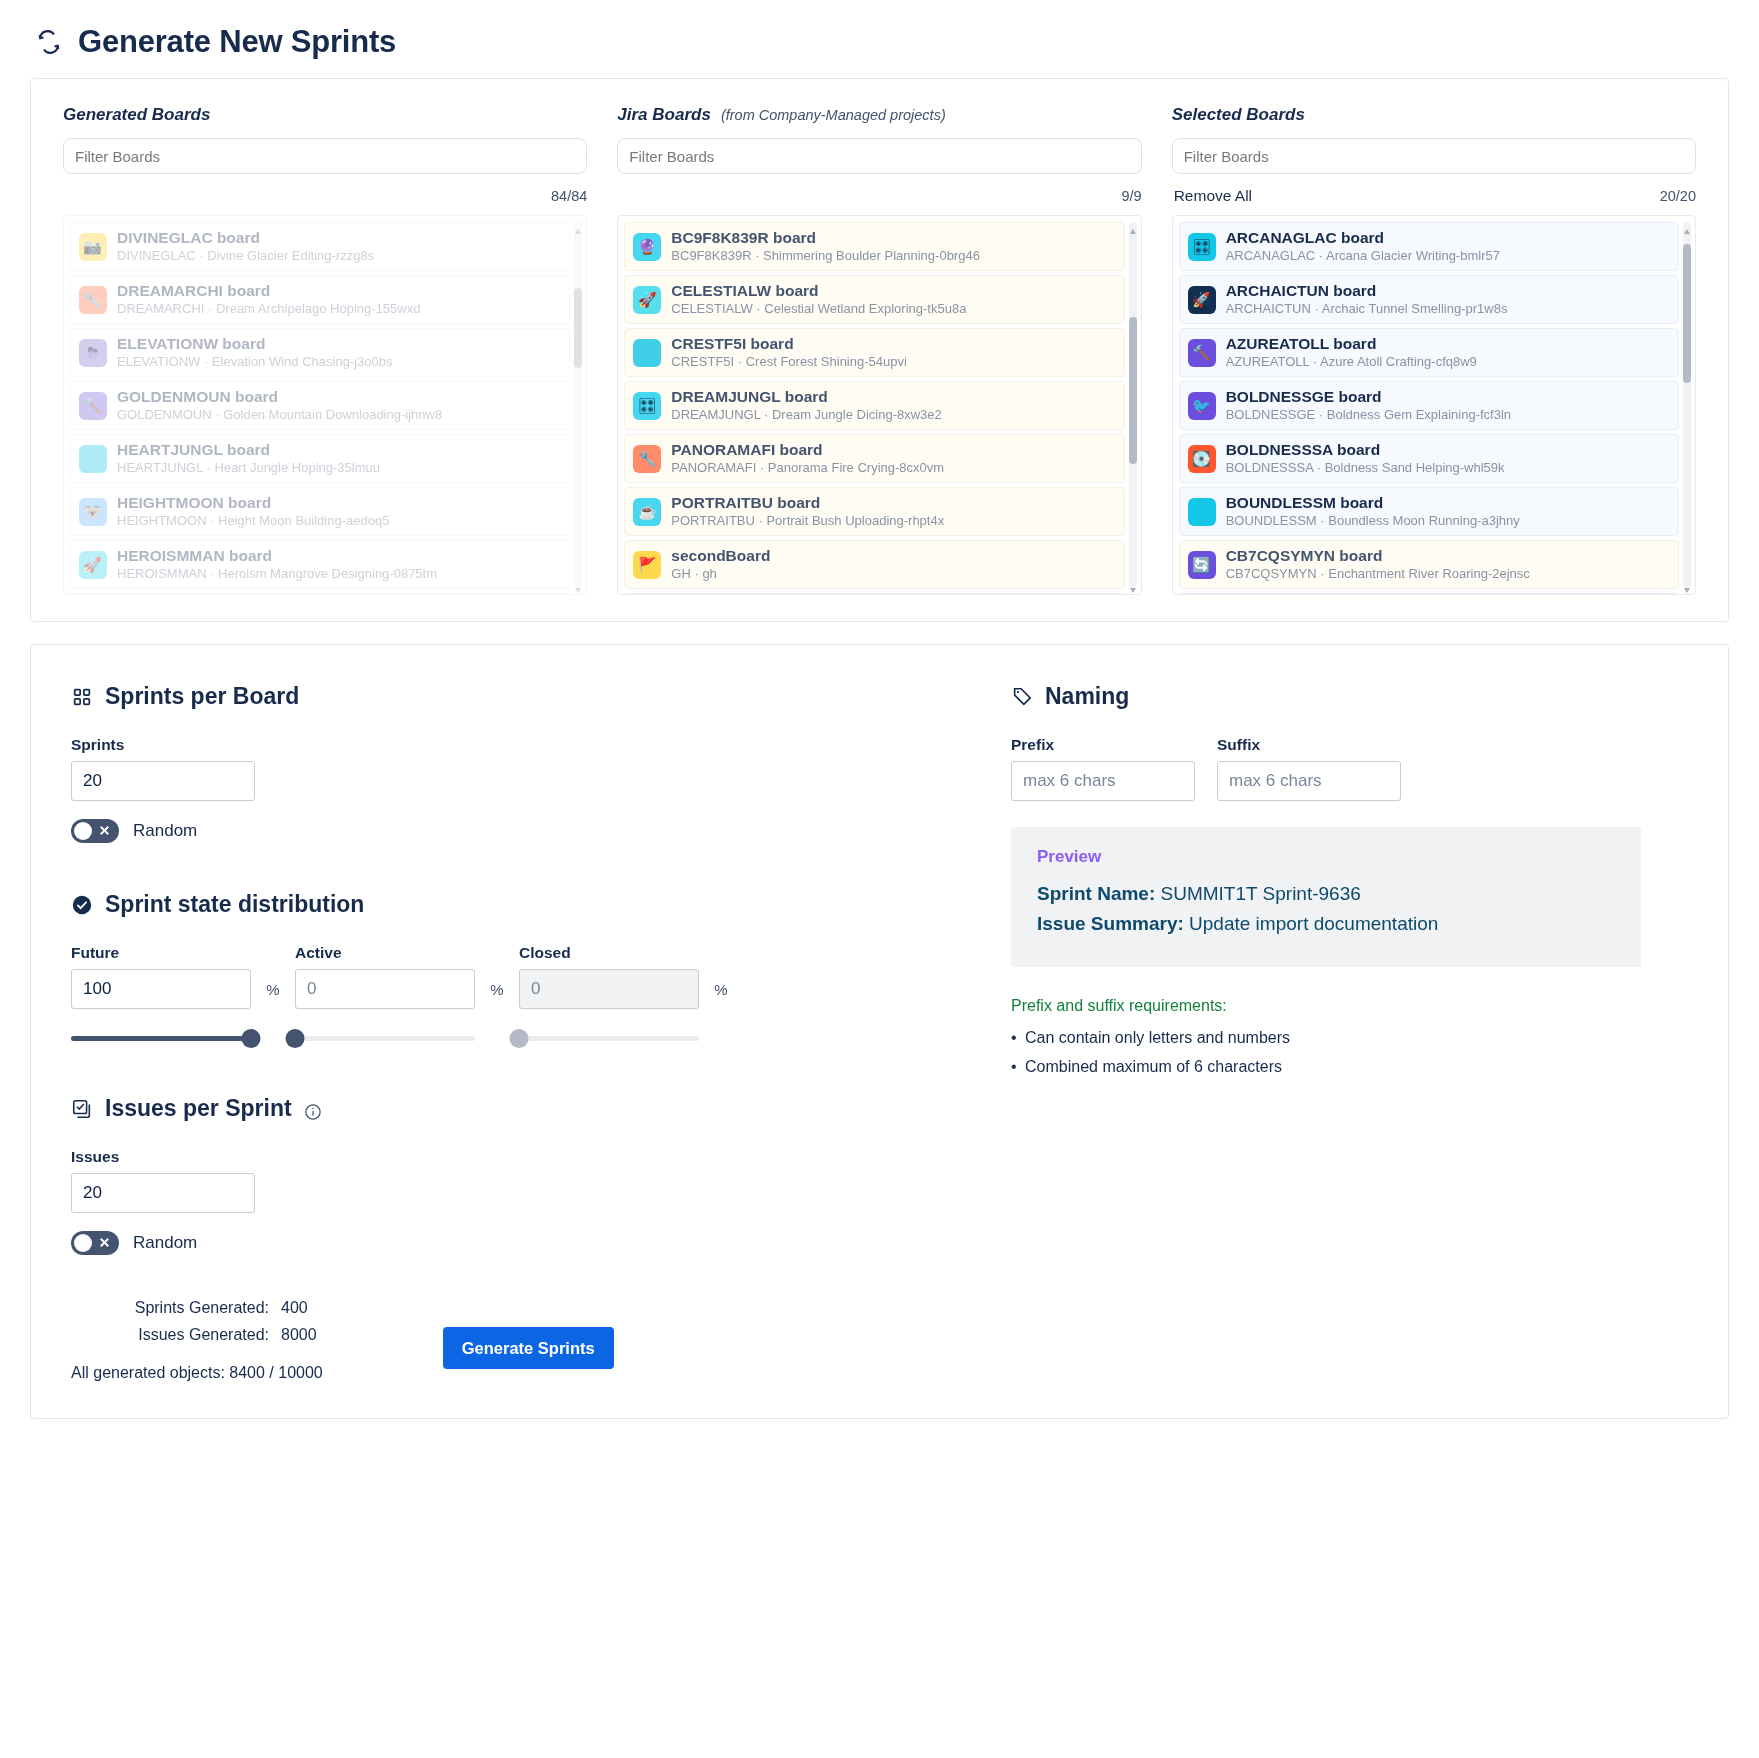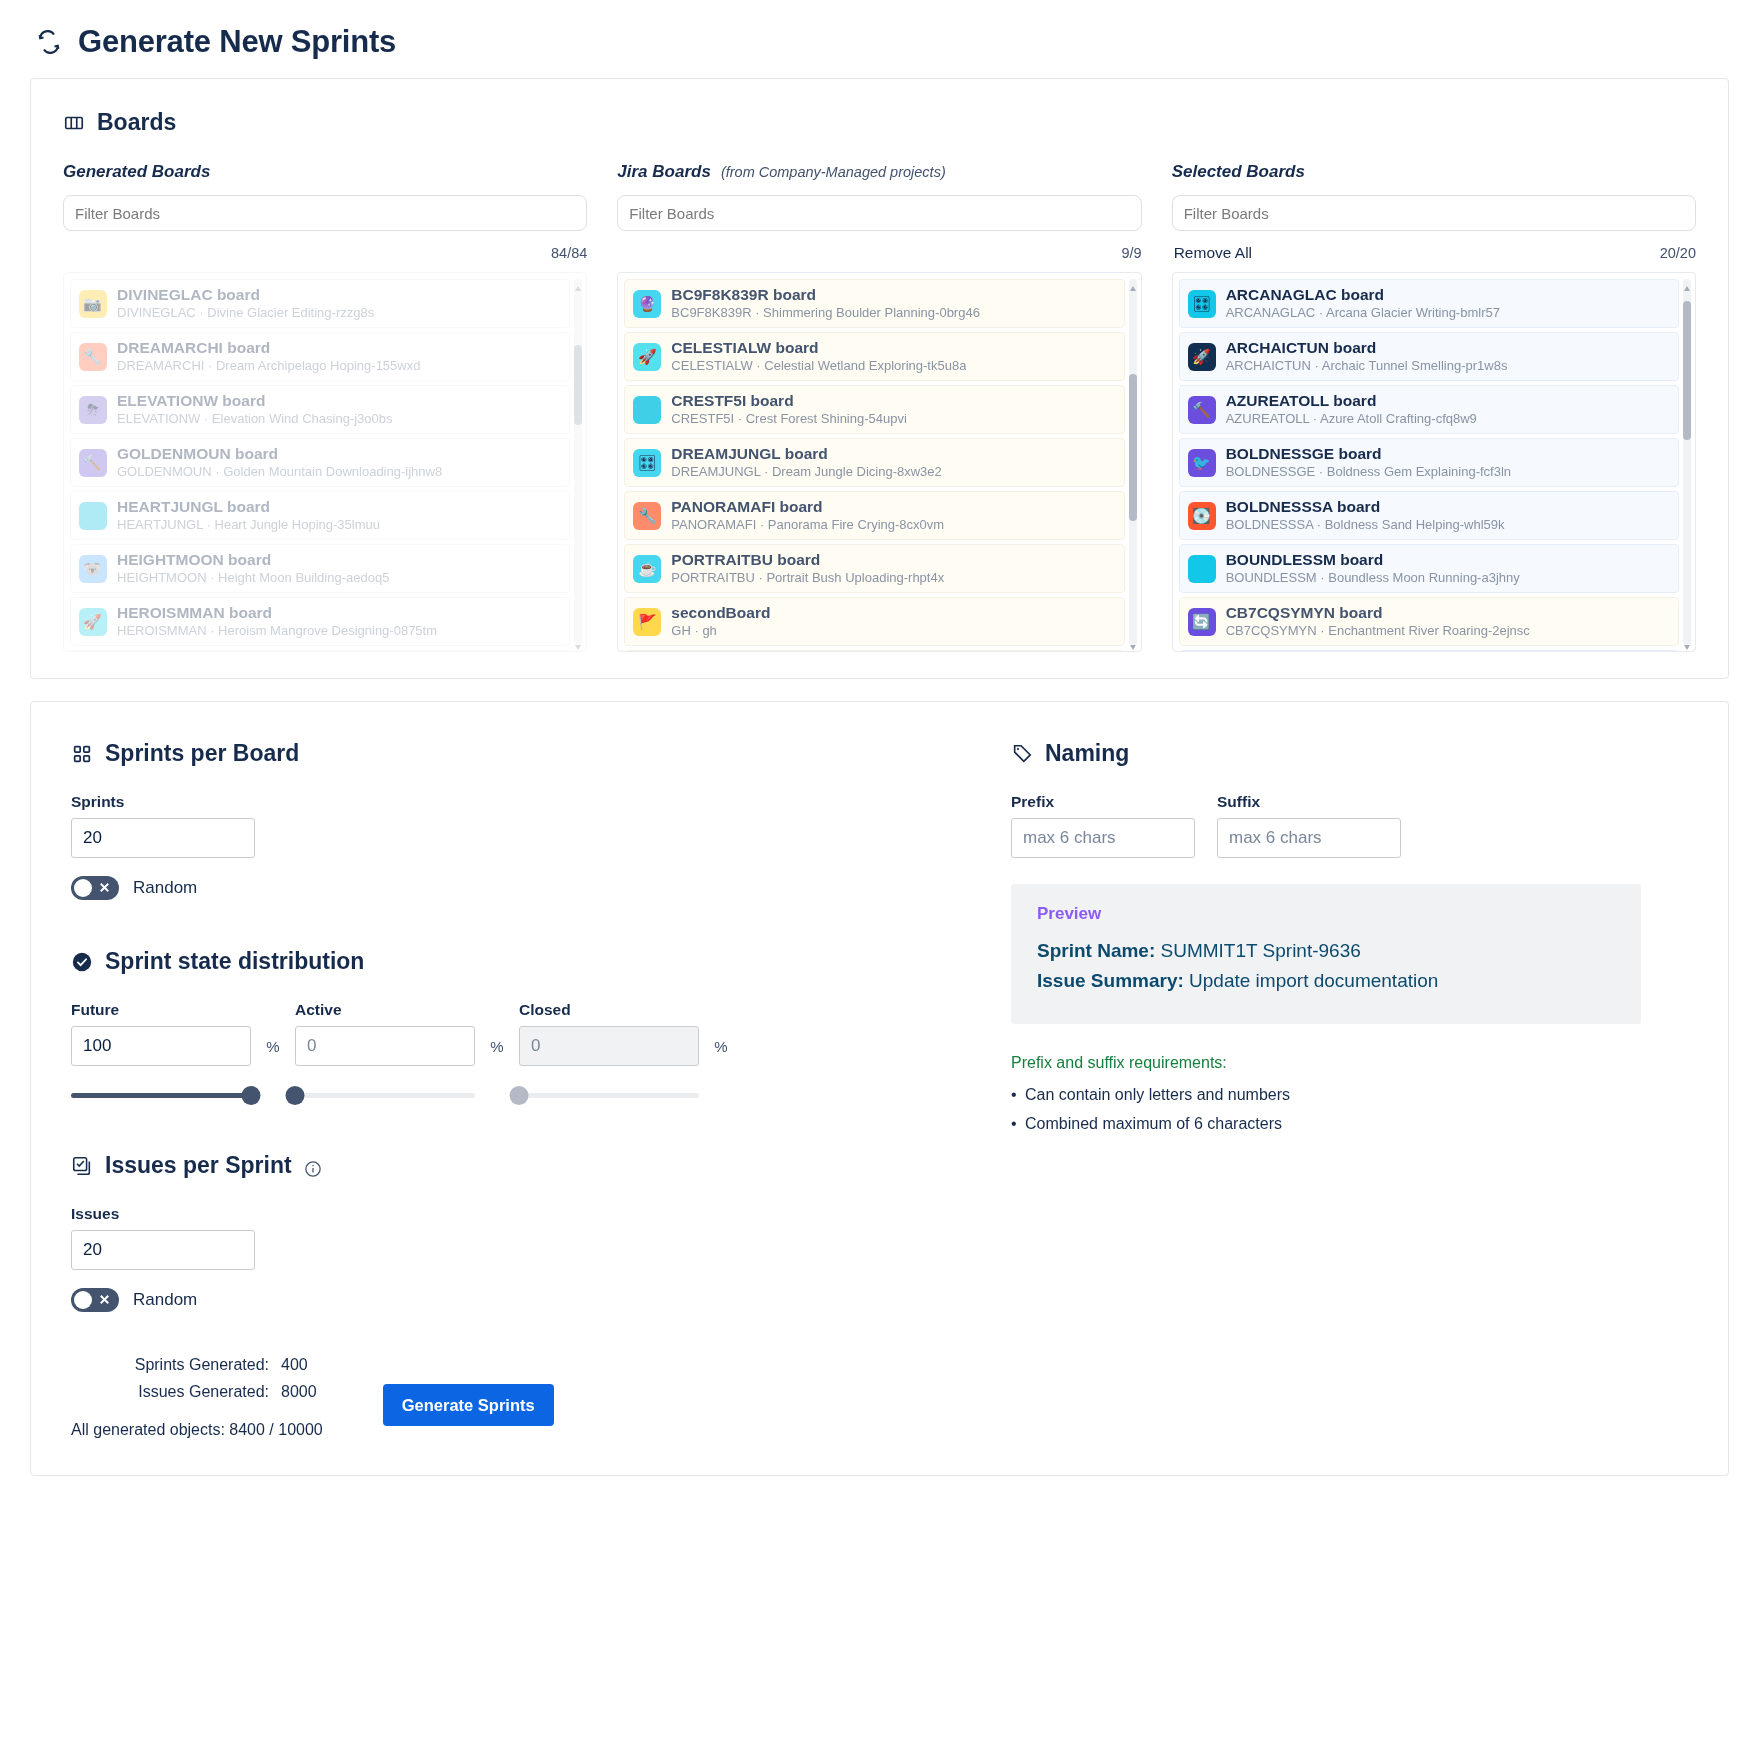--- a/index.html
+++ b/index.html
@@ -266,21 +266,21 @@
     border: none;
     border-radius: 4px;
     font-size: 16.5px;
     font-weight: bold;
     padding: 0 19px;
     height: 42px;
     cursor: pointer;
     font-family: "Liberation Sans", sans-serif;
   }
 
-  .summary-and-btn { display: flex; align-items: flex-start; gap: 60px; margin-top: 42px;}
+  .summary-and-btn { display: flex; align-items: flex-start; gap: 120px; margin-top: 42px;}
   .summary-col { padding-top: 2px; }
 
   
   .naming-fields { display: flex; gap: 22px; }
   .naming-field { }
   .preview-box {
     margin-top: 26px;
     background: #f1f2f4;
     border-radius: 3px;
     padding: 20px 26px 24px 26px;
@@ -308,29 +308,20 @@
           <path d="M19 15a6 6 0 0 1-11 3"></path>
         <path d="M4.5 6.5 5 9l2.6-.6"></path>
           <path d="M19.5 17.5 19 15l-2.6.6"></path>
       </svg>
     </span>
     <div class="title">Generate New Sprints</div>
   </div>
 
   <div class="panel">
     <div class="panel-inner">
-      <div class="section-title">
-        <span class="sicon">
-          <svg viewBox="0 0 24 24" fill="none" stroke="currentColor" stroke-width="1.8" width="22" height="22">
-            <rect x="3" y="6" width="18" height="12" rx="1.5"></rect>
-              <path d="M9 6v12M15 6v12"></path>
-          </svg>
-        </span>
-        <span>Boards</span>
-      </div>
 
       <div class="boards-row">
 
         <div class="board-col">
           <div class="col-head">
             <span class="ch-title">Generated Boards</span>
           </div>
           <input class="filter-input" placeholder="Filter Boards" style="">
           <div class="meta-row">
             <span class="spacer"></span>

